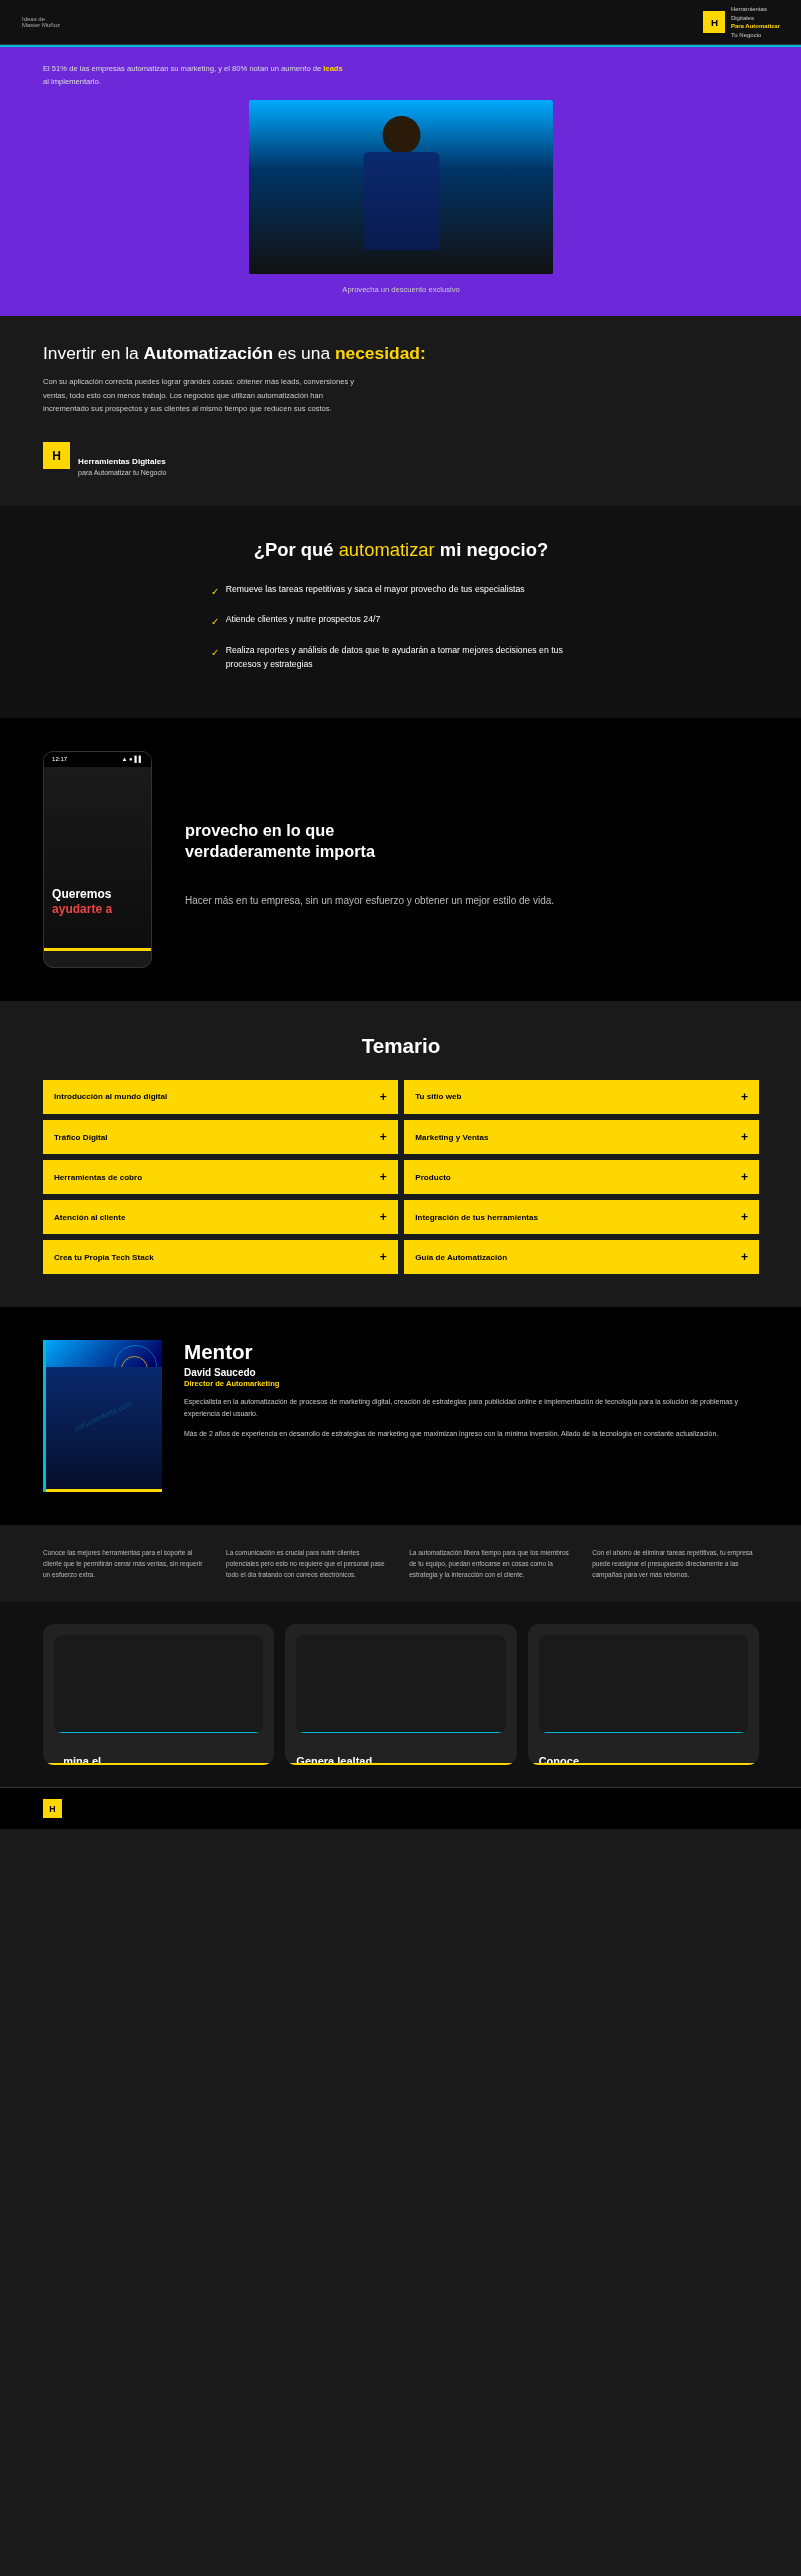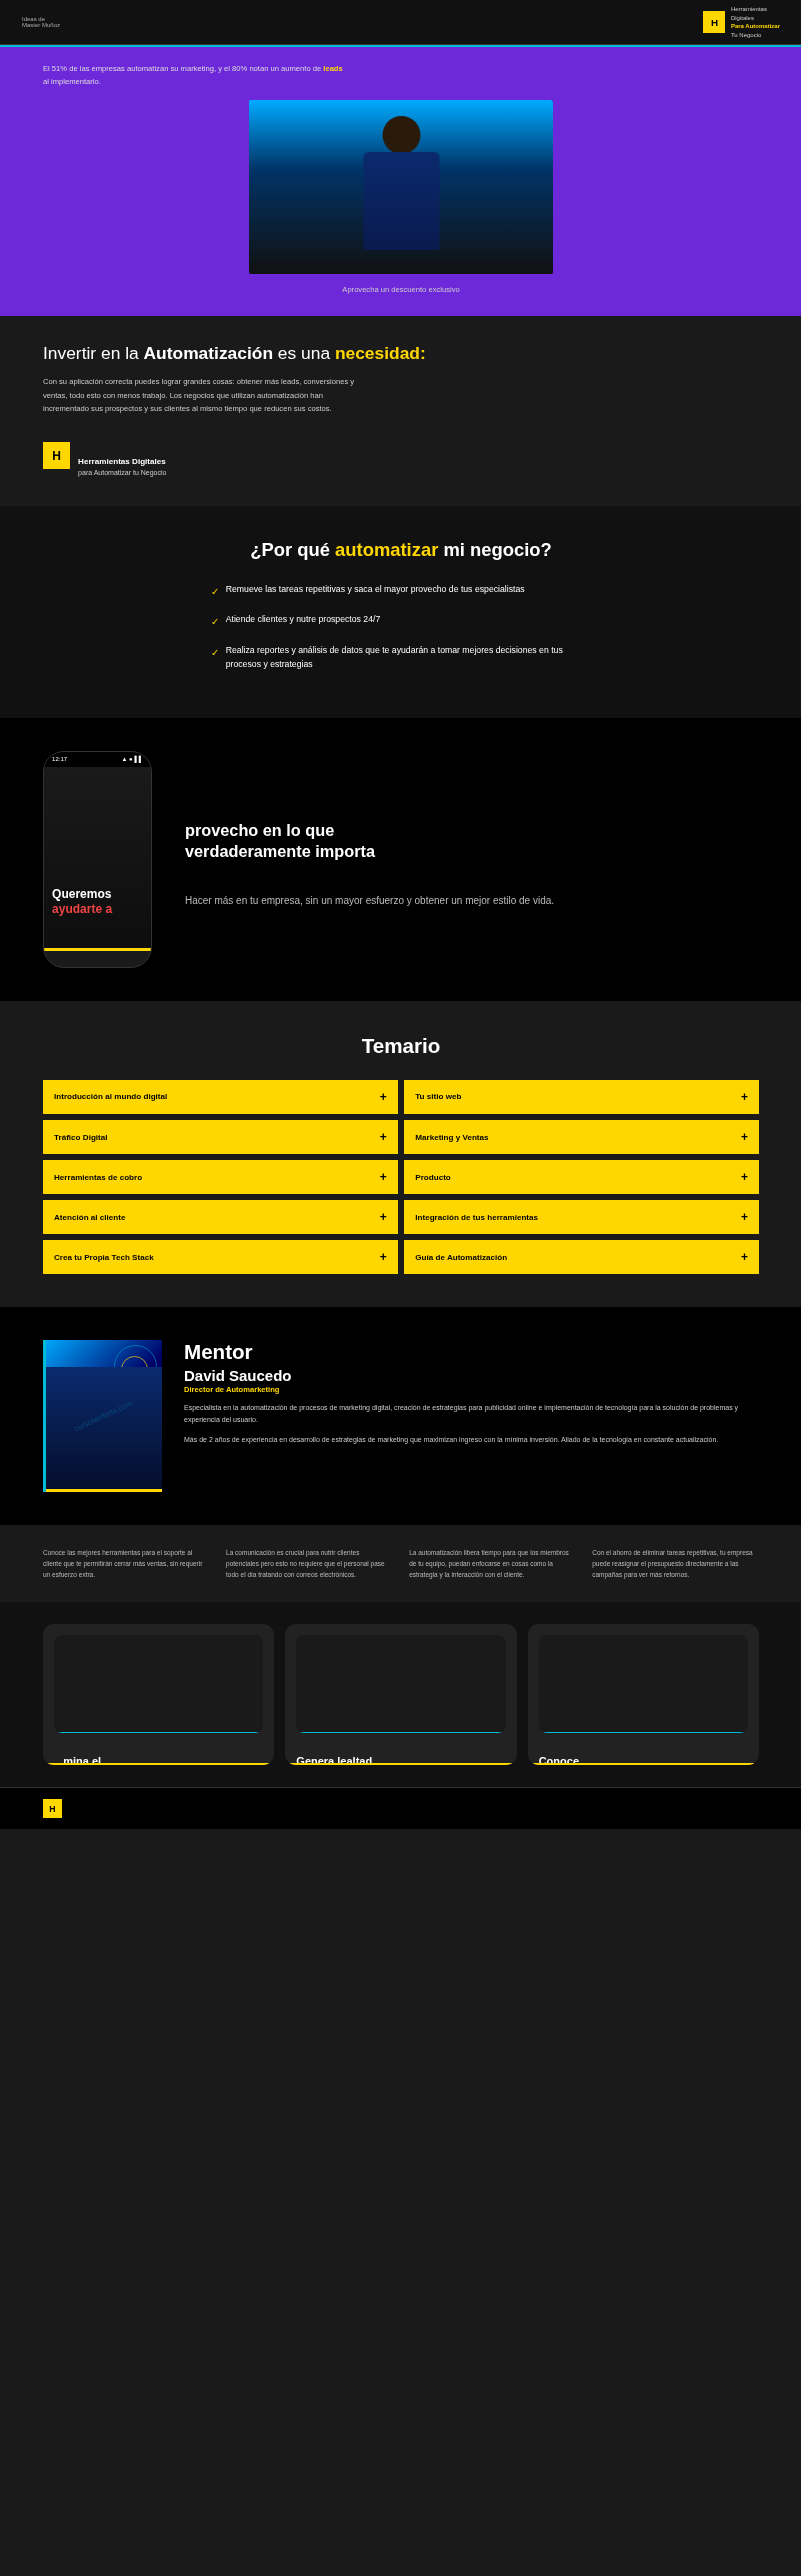--- a/index.html
+++ b/index.html
@@ -97,21 +97,21 @@
     .why-section {
       background: #111;
       padding: 33px 43px;
     }
     .why-title {
       text-align: center;
       font-size: 18.4px;
       margin-bottom: 22px;
       color: #fff;
     }
-    .why-title .bold { font-weight: bold; color: #FFD700; }
+    .why-title .bold { font-weight: normal; color: #FFD700; }
     .why-items { max-width: 380px; margin: 0 auto; }
     .why-item {
       display: flex;
       align-items: flex-start;
       gap: 6.5px;
       margin-bottom: 13.6px;
       font-size: 8.7px;
       color: #fff;
       line-height: 1.6;
     }
@@ -129,21 +129,21 @@
       display: flex;
       align-items: center;
       gap: 33px;
     }
     .phone-mockup {
       width: 109px;
       min-width: 109px;
       height: 217px;
       background: #1a1a1a;
       border: 1.6px solid #333;
-      border-radius: 21px;
+      border-radius: 10px;
       position: relative;
       overflow: hidden;
     }
     .phone-status-bar {
       background: #000;
       padding: 4.3px 8.1px;
       font-size: 6px;
       color: #fff;
       display: flex;
       justify-content: space-between;
@@ -241,21 +241,21 @@
       background: #FFD700;
     }
     .mentor-text {}
     .mentor-label {
       font-size: 20.6px;
       font-weight: bold;
       color: #fff;
       margin-bottom: 2.7px;
     }
     .mentor-name {
-      font-size: 15px;
+      font-size: 10px;
       font-weight: bold;
       color: #fff;
       margin-bottom: 1.6px;
     }
     .mentor-role {
       font-size: 7.6px;
       color: #FFD700;
       margin-bottom: 8.1px;
       font-weight: bold;
     }

